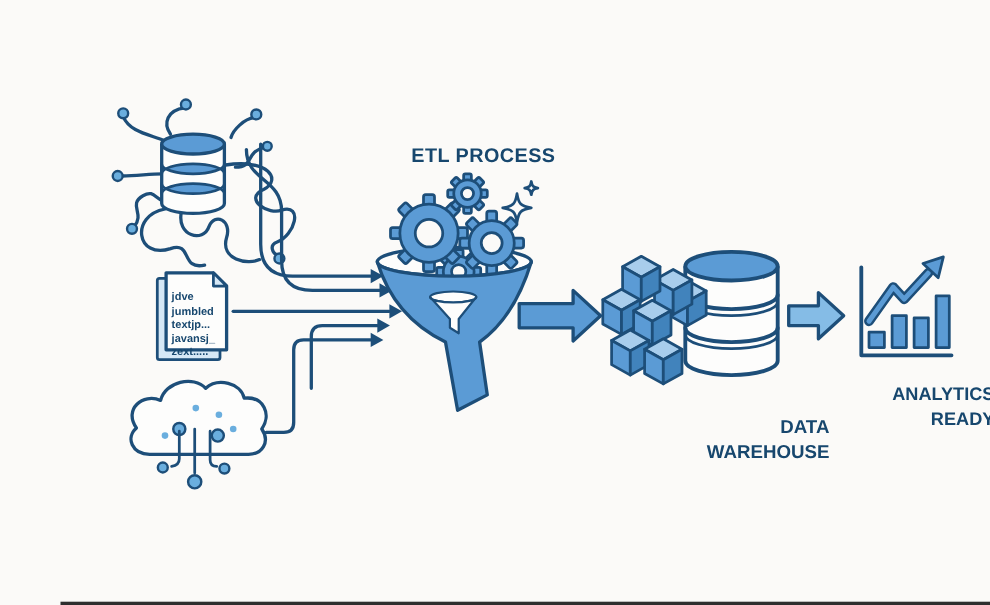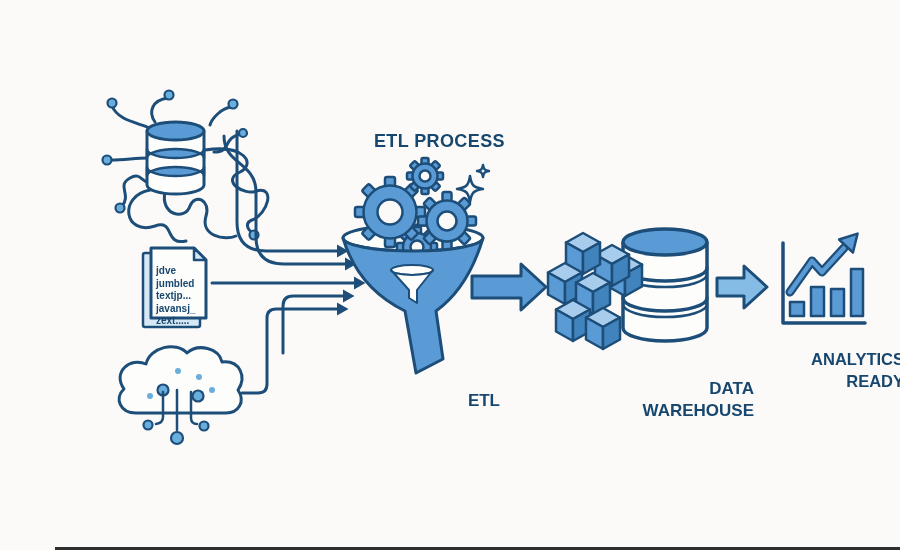--- a/index.html
+++ b/index.html
@@ -229,21 +229,20 @@
 
   <div class="doc-text">
     <div>jdve</div>
     <div>jumbled</div>
     <div>textjp...</div>
     <div>javansj_</div>
     <div>zext.....</div>
   </div>
 
   <div class="lbl lbl-etl">
-    <div>ETL</div>
   </div>
 
   <div class="lbl lbl-wh">
     <div>DATA</div>
     <div>WAREHOUSE</div>
   </div>
 
   <div class="lbl lbl-an">
     <div>ANALYTICS</div>
     <div>READY</div>

